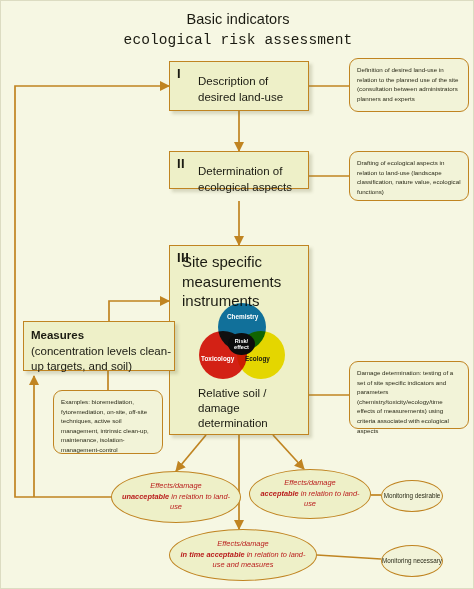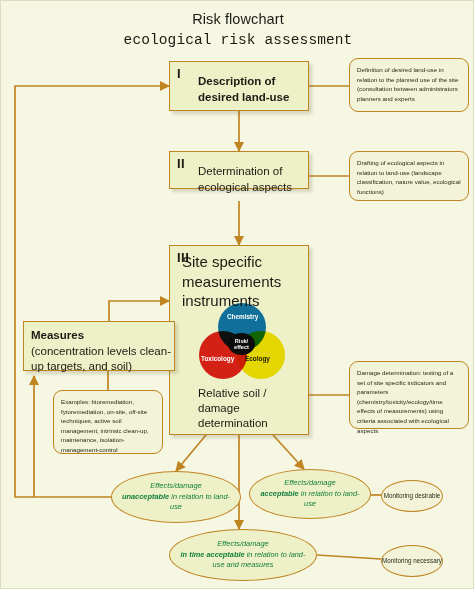--- a/index.html
+++ b/index.html
@@ -57,21 +57,21 @@
     color: #1b1b12;
     letter-spacing: .5px;
   }
   .node .body {
     font-size: 11.5px;
     line-height: 1.35;
     color: #1b1b12;
   }
 
   #box1 { left: 168px; top: 60px; width: 140px; height: 50px; }
-  #box1 .body { position:absolute; left: 28px; top: 12px; font-weight: bold; }
+  #box1 .body { position:absolute; left: 28px; top: 12px; }
   #box2 { left: 168px; top: 150px; width: 140px; height: 38px; }
   #box2 .body { position:absolute; left: 28px; top: 12px; }
 
   #box3 { left: 168px; top: 244px; width: 140px; height: 190px; }
   #box3 .hdr { position:absolute; left: 12px; top: 6px; font-size: 15px; line-height:1.3; color:#1b1b12; }
   #box3 .ftr { position:absolute; left: 28px; top: 140px; font-size: 11.5px; line-height:1.3; color:#1b1b12; }
 
   #measures { left: 22px; top: 320px; width: 152px; height: 50px; }
   #measures .body { position:absolute; left: 7px; top: 6px; }
   #measures .mtitle { font-weight: bold; }
@@ -98,21 +98,21 @@
     position: absolute;
     background: #eef0c8;
     border: 1.5px solid #c08421;
     border-radius: 50%;
     box-sizing: border-box;
     display: flex;
     align-items: center;
     justify-content: center;
     text-align: center;
     font-style: italic;
-    color: #15803d;
+    color: #b91c1c;
   }
   .ell .txt { font-size: 7.4px; line-height: 1.45; padding: 0 6px; }
   .ell b { font-style: italic; font-weight: bold; }
 
   #ell-unacc { left: 110px; top: 470px; width: 130px; height: 52px; }
   #ell-acc   { left: 248px; top: 468px; width: 122px; height: 50px; }
   #ell-time  { left: 168px; top: 528px; width: 148px; height: 52px; }
 
   .ell-small {
     position: absolute;
@@ -168,21 +168,21 @@
     line-height: 1.15;
     text-align: center;
   }
 </style>
 </head>
 <body>
 
 <div id="chart">
 
   <div class="title">
-    <span>Risk flowchart</span>
+    <span>Basic indicators</span>
     <span class="l2">ecological risk assessment</span>
   </div>
 
   <svg class="wires" viewBox="0 0 474 589" xmlns="http://www.w3.org/2000/svg">
     <defs>
       <marker id="ah" markerWidth="7" markerHeight="7" refX="5.4" refY="3" orient="auto">
         <path d="M0,0 L6,3 L0,6 z" fill="#c08421"></path>
       </marker>
     </defs>
     <g stroke="#c08421" stroke-width="1.7" fill="none">

